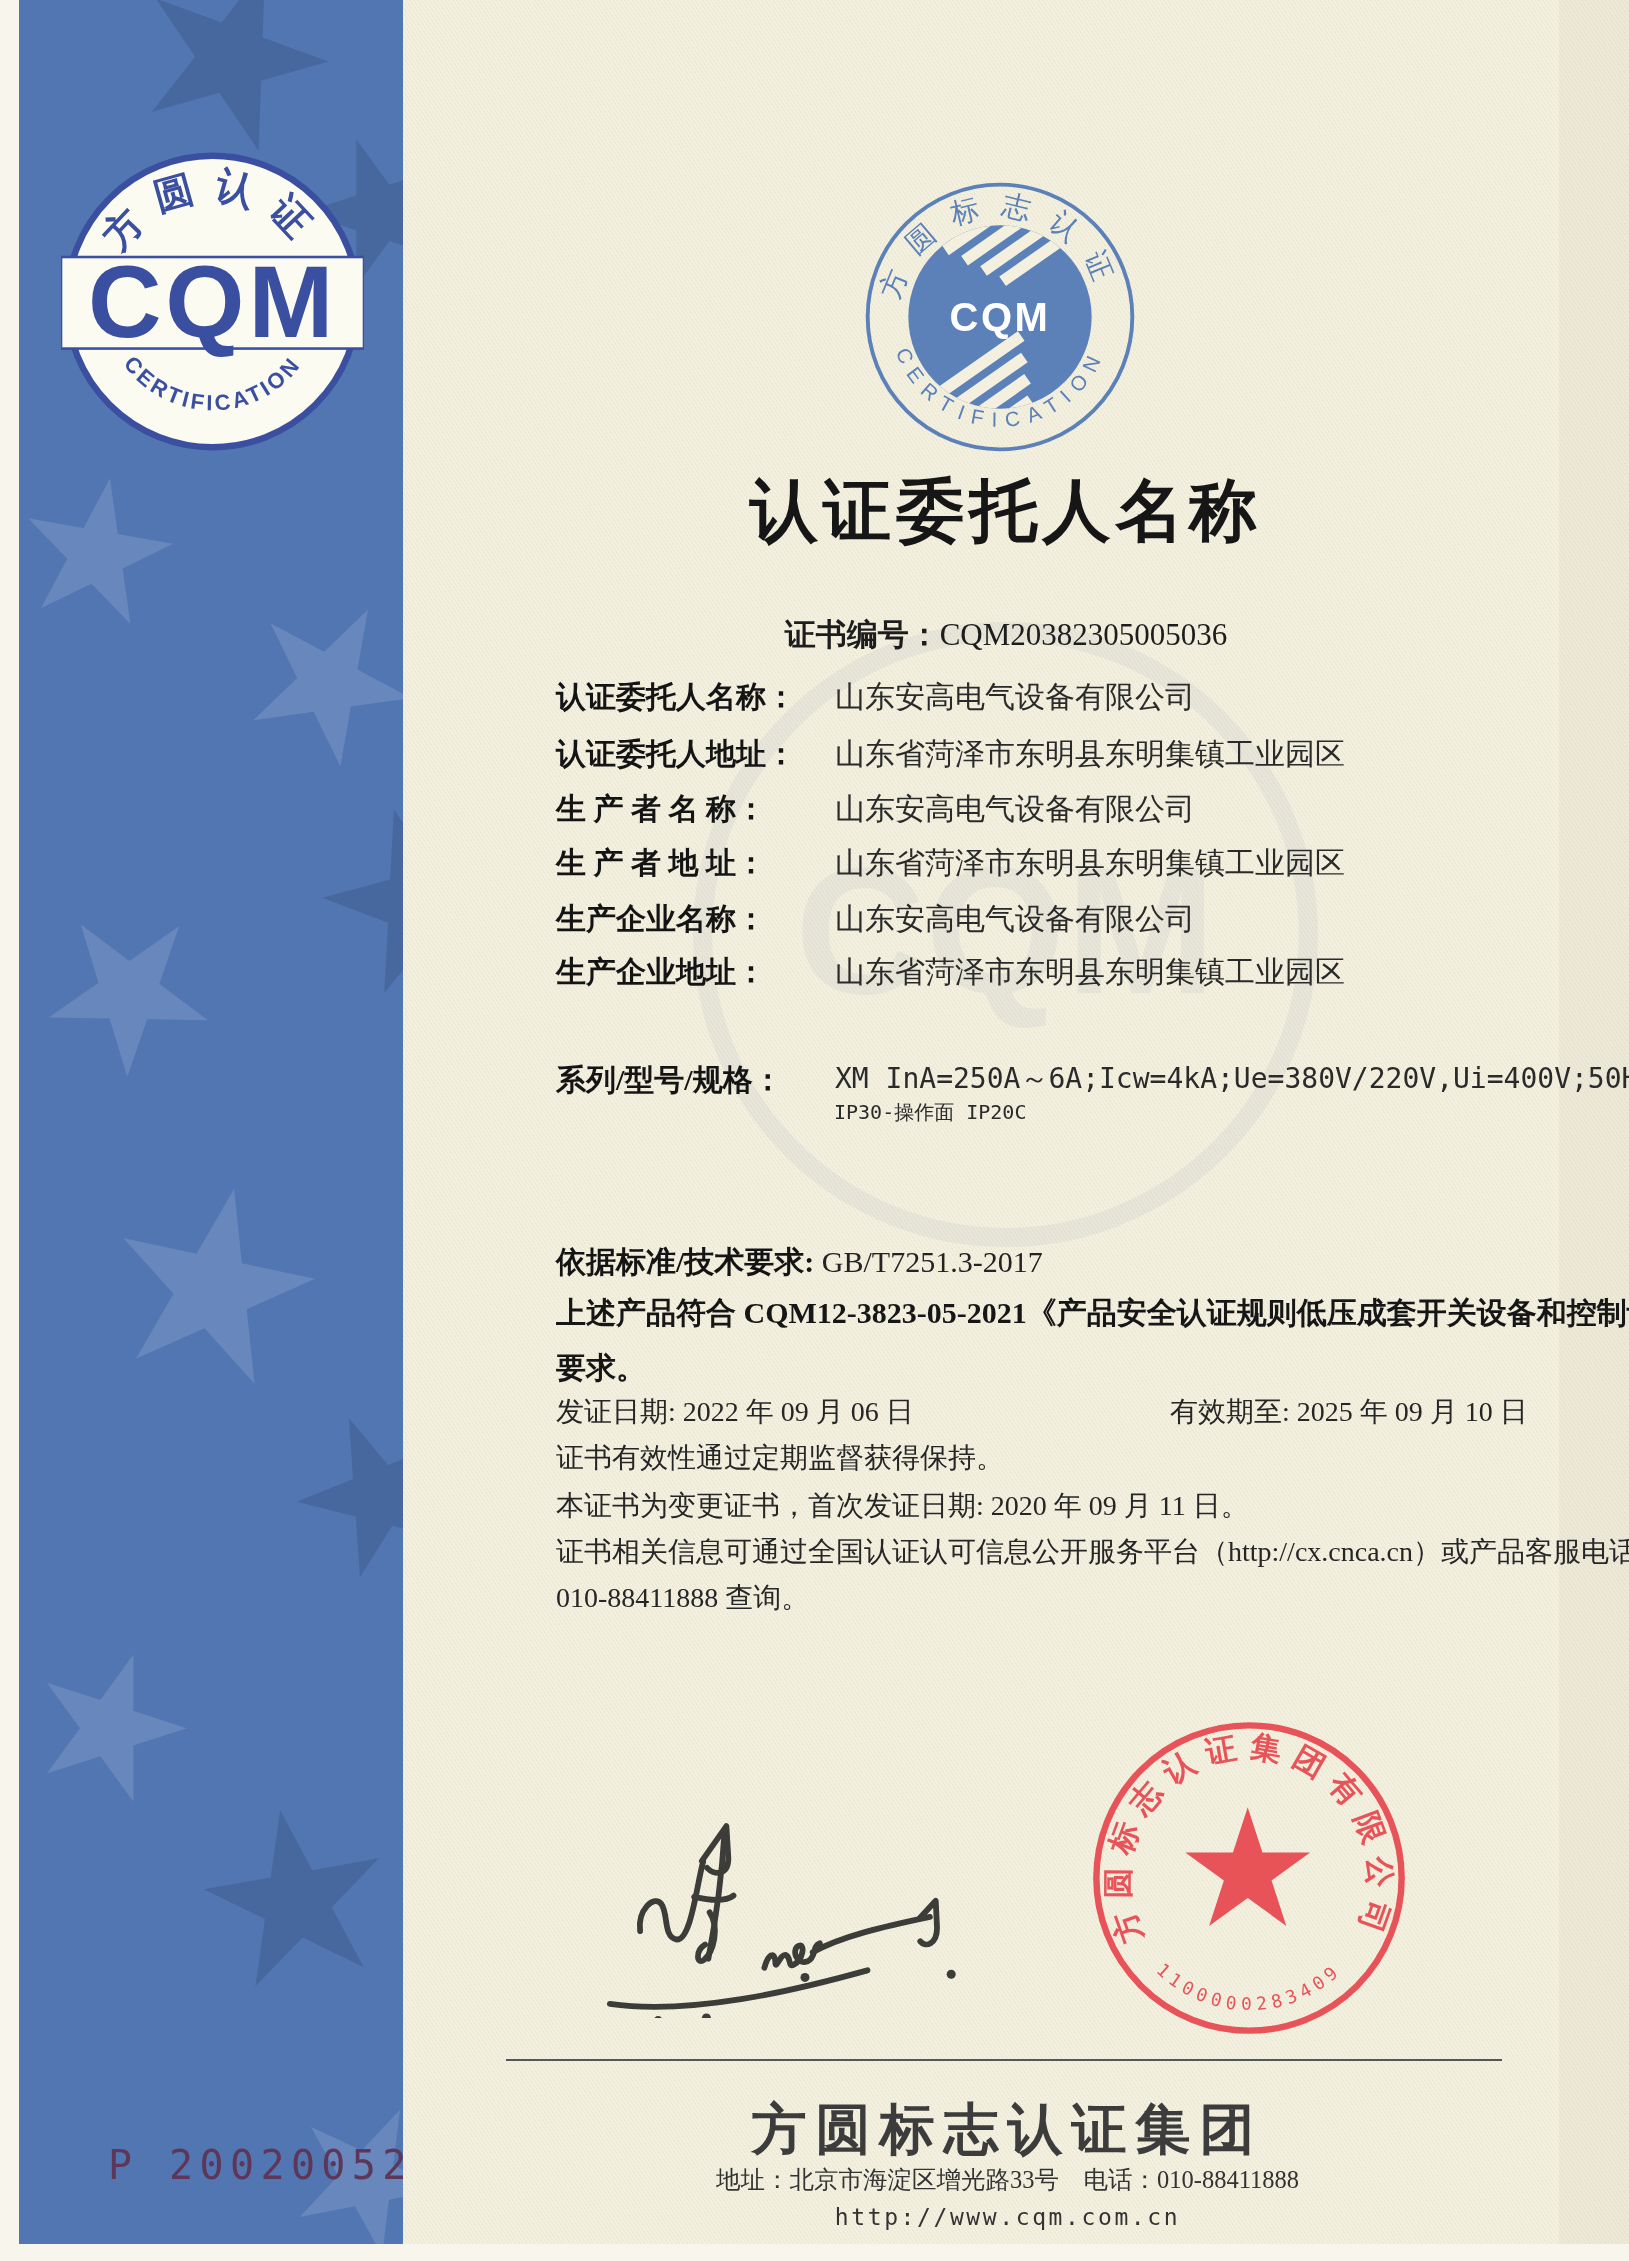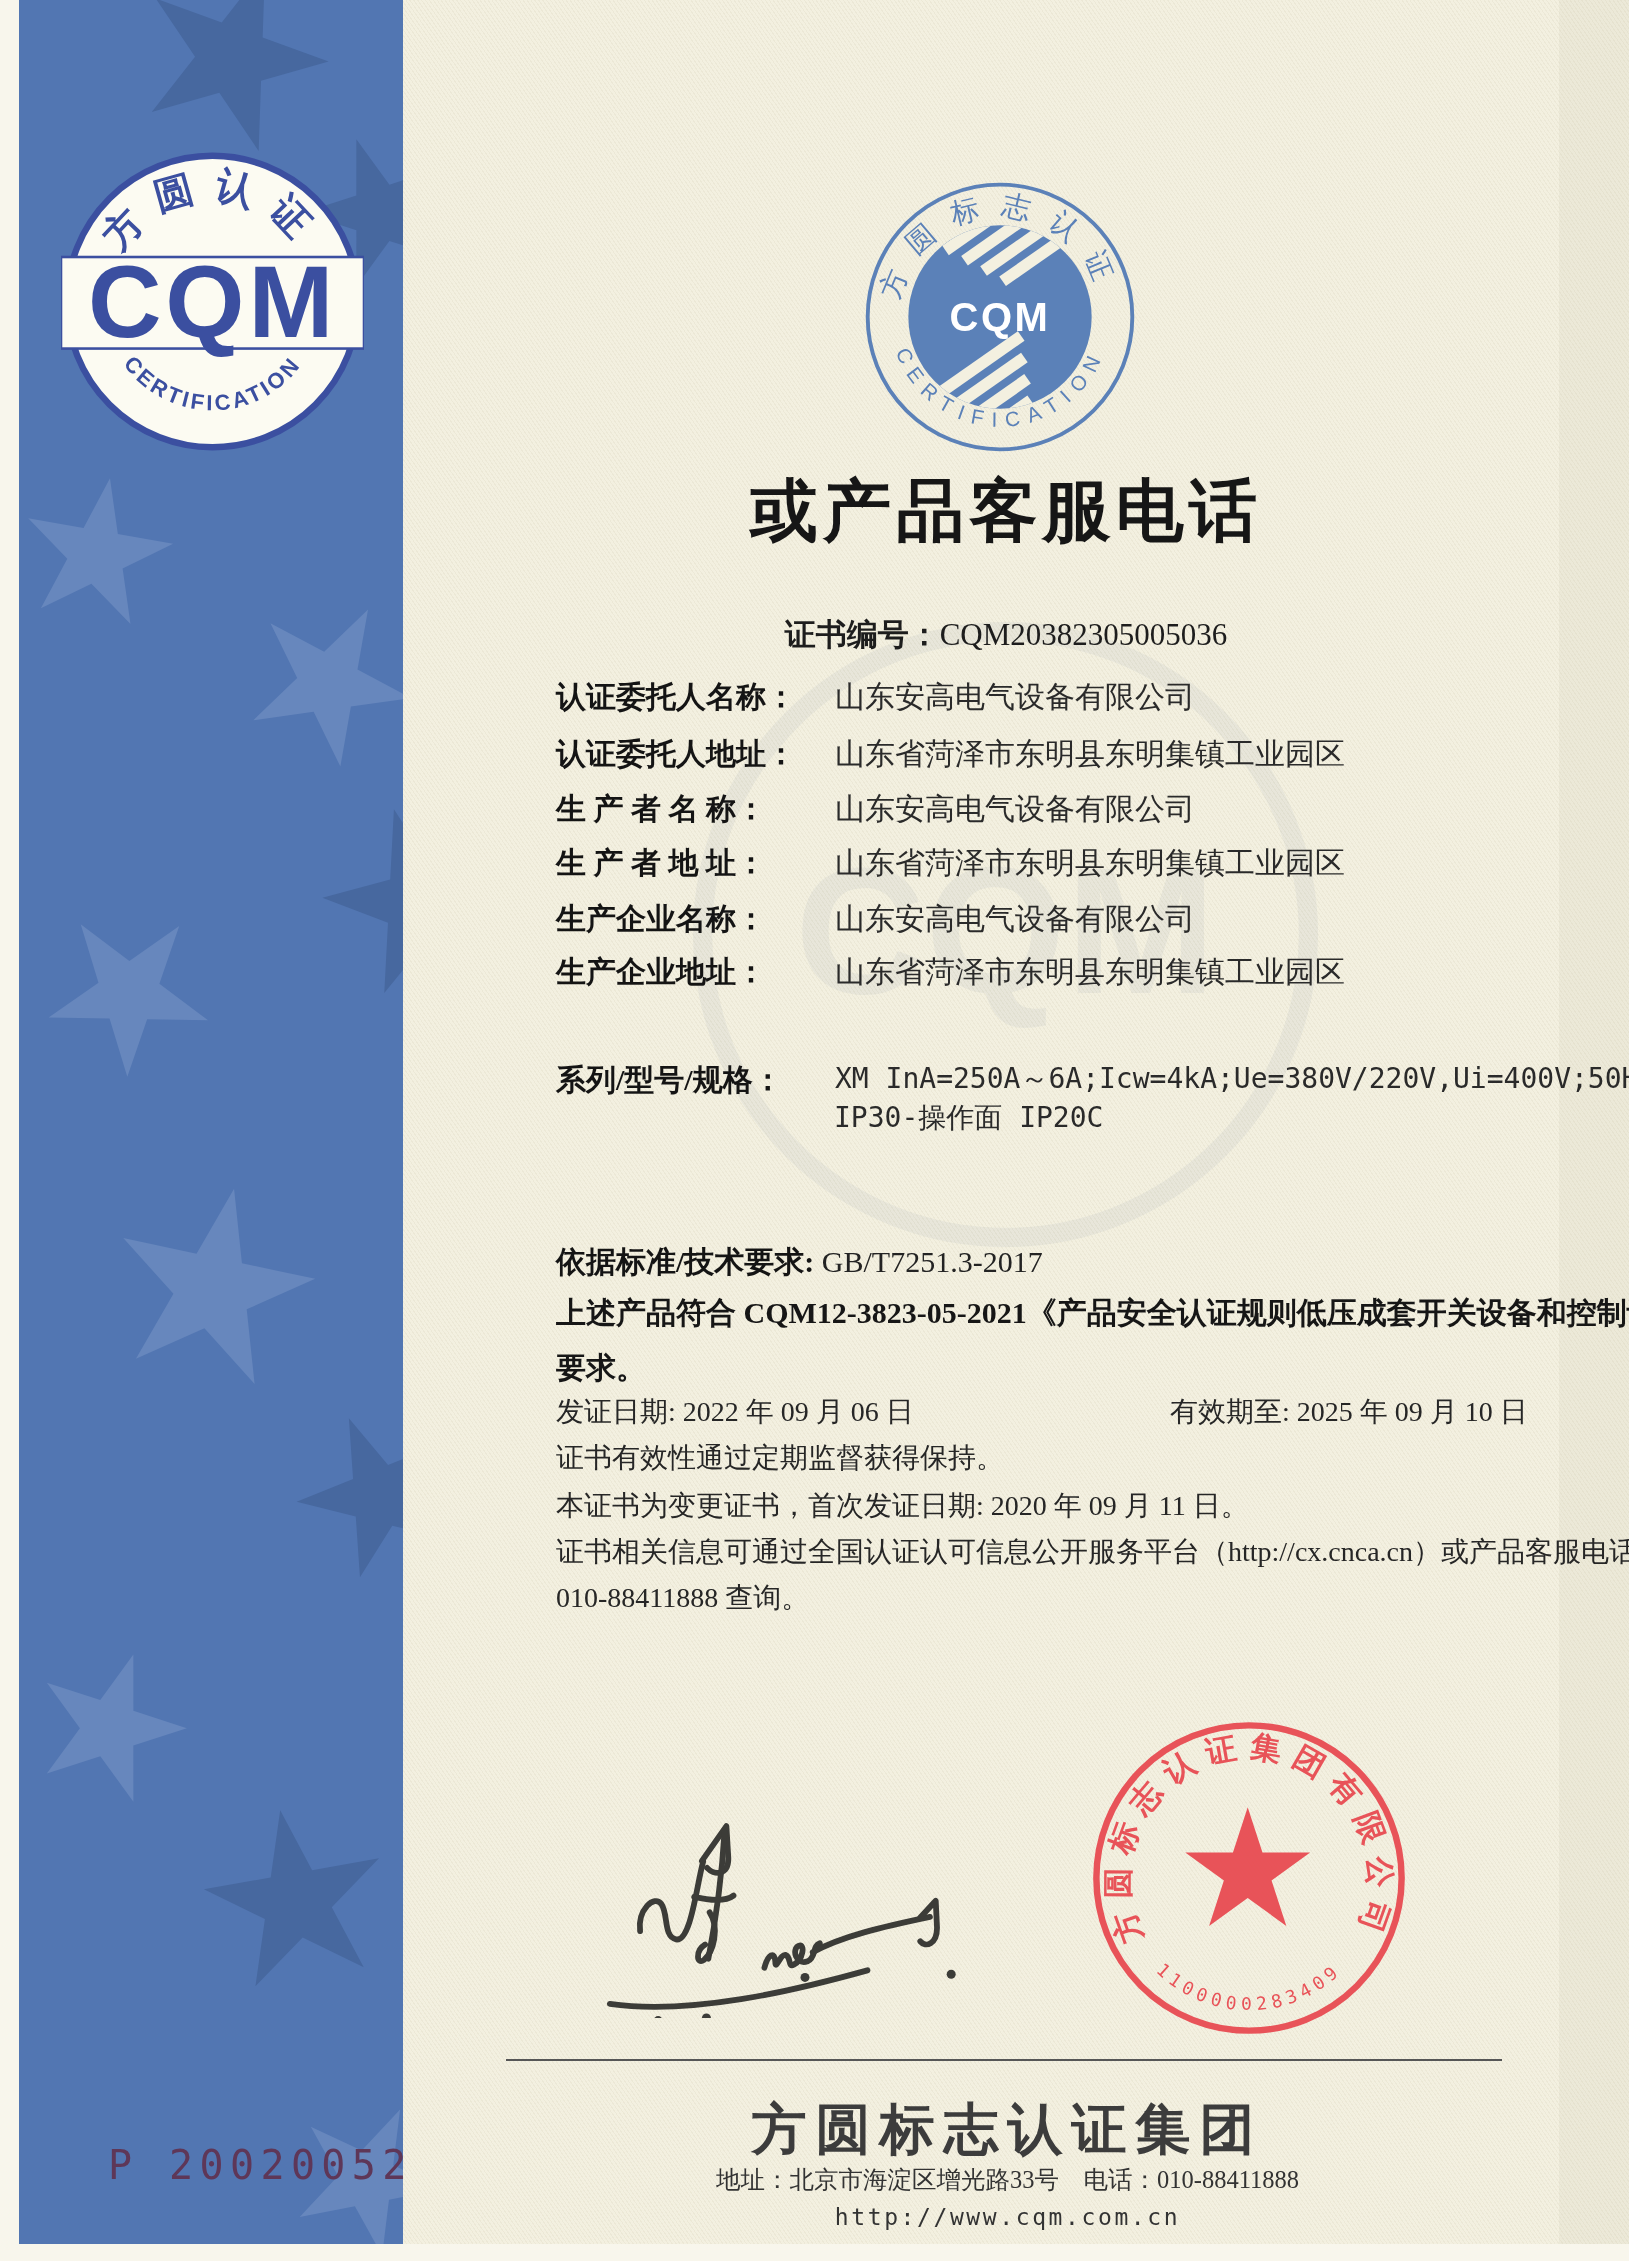--- a/index.html
+++ b/index.html
@@ -22,21 +22,21 @@
 
   .title{position:absolute;left:413px;top:466px;width:1186px;text-align:center;
     font-size:68px;font-weight:bold;letter-spacing:5.2px;color:#161616;}
   .certno{position:absolute;left:413px;top:614px;width:1186px;text-align:center;font-size:31px;color:#1d1d1d;}
   .certno .lbl{font-weight:bold;}
 
   .field-row{position:absolute;left:556px;font-size:30px;white-space:nowrap;display:flex;}
   .field-row .flabel{font-weight:bold;width:279px;flex:none;color:#141414;}
   .field-row .fvalue{color:#2a2a2a;}
   .mono{font-family:"DejaVu Sans Mono",monospace;font-size:28px;letter-spacing:0px;}
-  .spec2{position:absolute;left:834px;font-size:28px;font-family:"DejaVu Sans Mono",monospace;color:#2a2a2a;}
+  .spec2{position:absolute;left:834px;font-size:20px;font-family:"DejaVu Sans Mono",monospace;color:#2a2a2a;}
 
   .mode-row{position:absolute;left:556px;font-size:30px;white-space:nowrap;}
   .mode-row .flabel{font-weight:bold;color:#141414;}
   .bold-par{position:absolute;left:556px;width:1045px;font-size:30px;font-weight:bold;color:#161616;white-space:nowrap;}
   .plain{position:absolute;left:556px;font-size:28px;color:#262626;white-space:nowrap;}
   .expiry{position:absolute;left:1170px;font-size:28px;color:#262626;white-space:nowrap;}
 
   .sig{position:absolute;left:600px;top:1799px;}
   .stamp{position:absolute;left:1088px;top:1717px;opacity:0.93;}
 
@@ -131,21 +131,21 @@
     </svg>
   </div>
 
   <div class="watermark">
     <svg width="645" height="709" viewBox="0 0 1000 1100">
       <circle cx="500" cy="550" r="470" fill="none" stroke="#2c4a7a" stroke-width="30"></circle>
       <text x="500" y="640" text-anchor="middle" font-family="Liberation Sans, sans-serif" font-weight="bold" font-size="280" fill="#2c4a7a">CQM</text>
     </svg>
   </div>
 
-  <div class="title">或产品客服电话</div>
+  <div class="title">认证委托人名称</div>
 
   <div class="certno">
     <span class="lbl">证书编号：</span><span>CQM20382305005036</span>
   </div>
 
   <div class="field-row" style="top:677px">
     <span class="flabel">认证委托人名称：</span>
     <span class="fvalue">山东安高电气设备有限公司</span>
   </div>
   <div class="field-row" style="top:734px">

